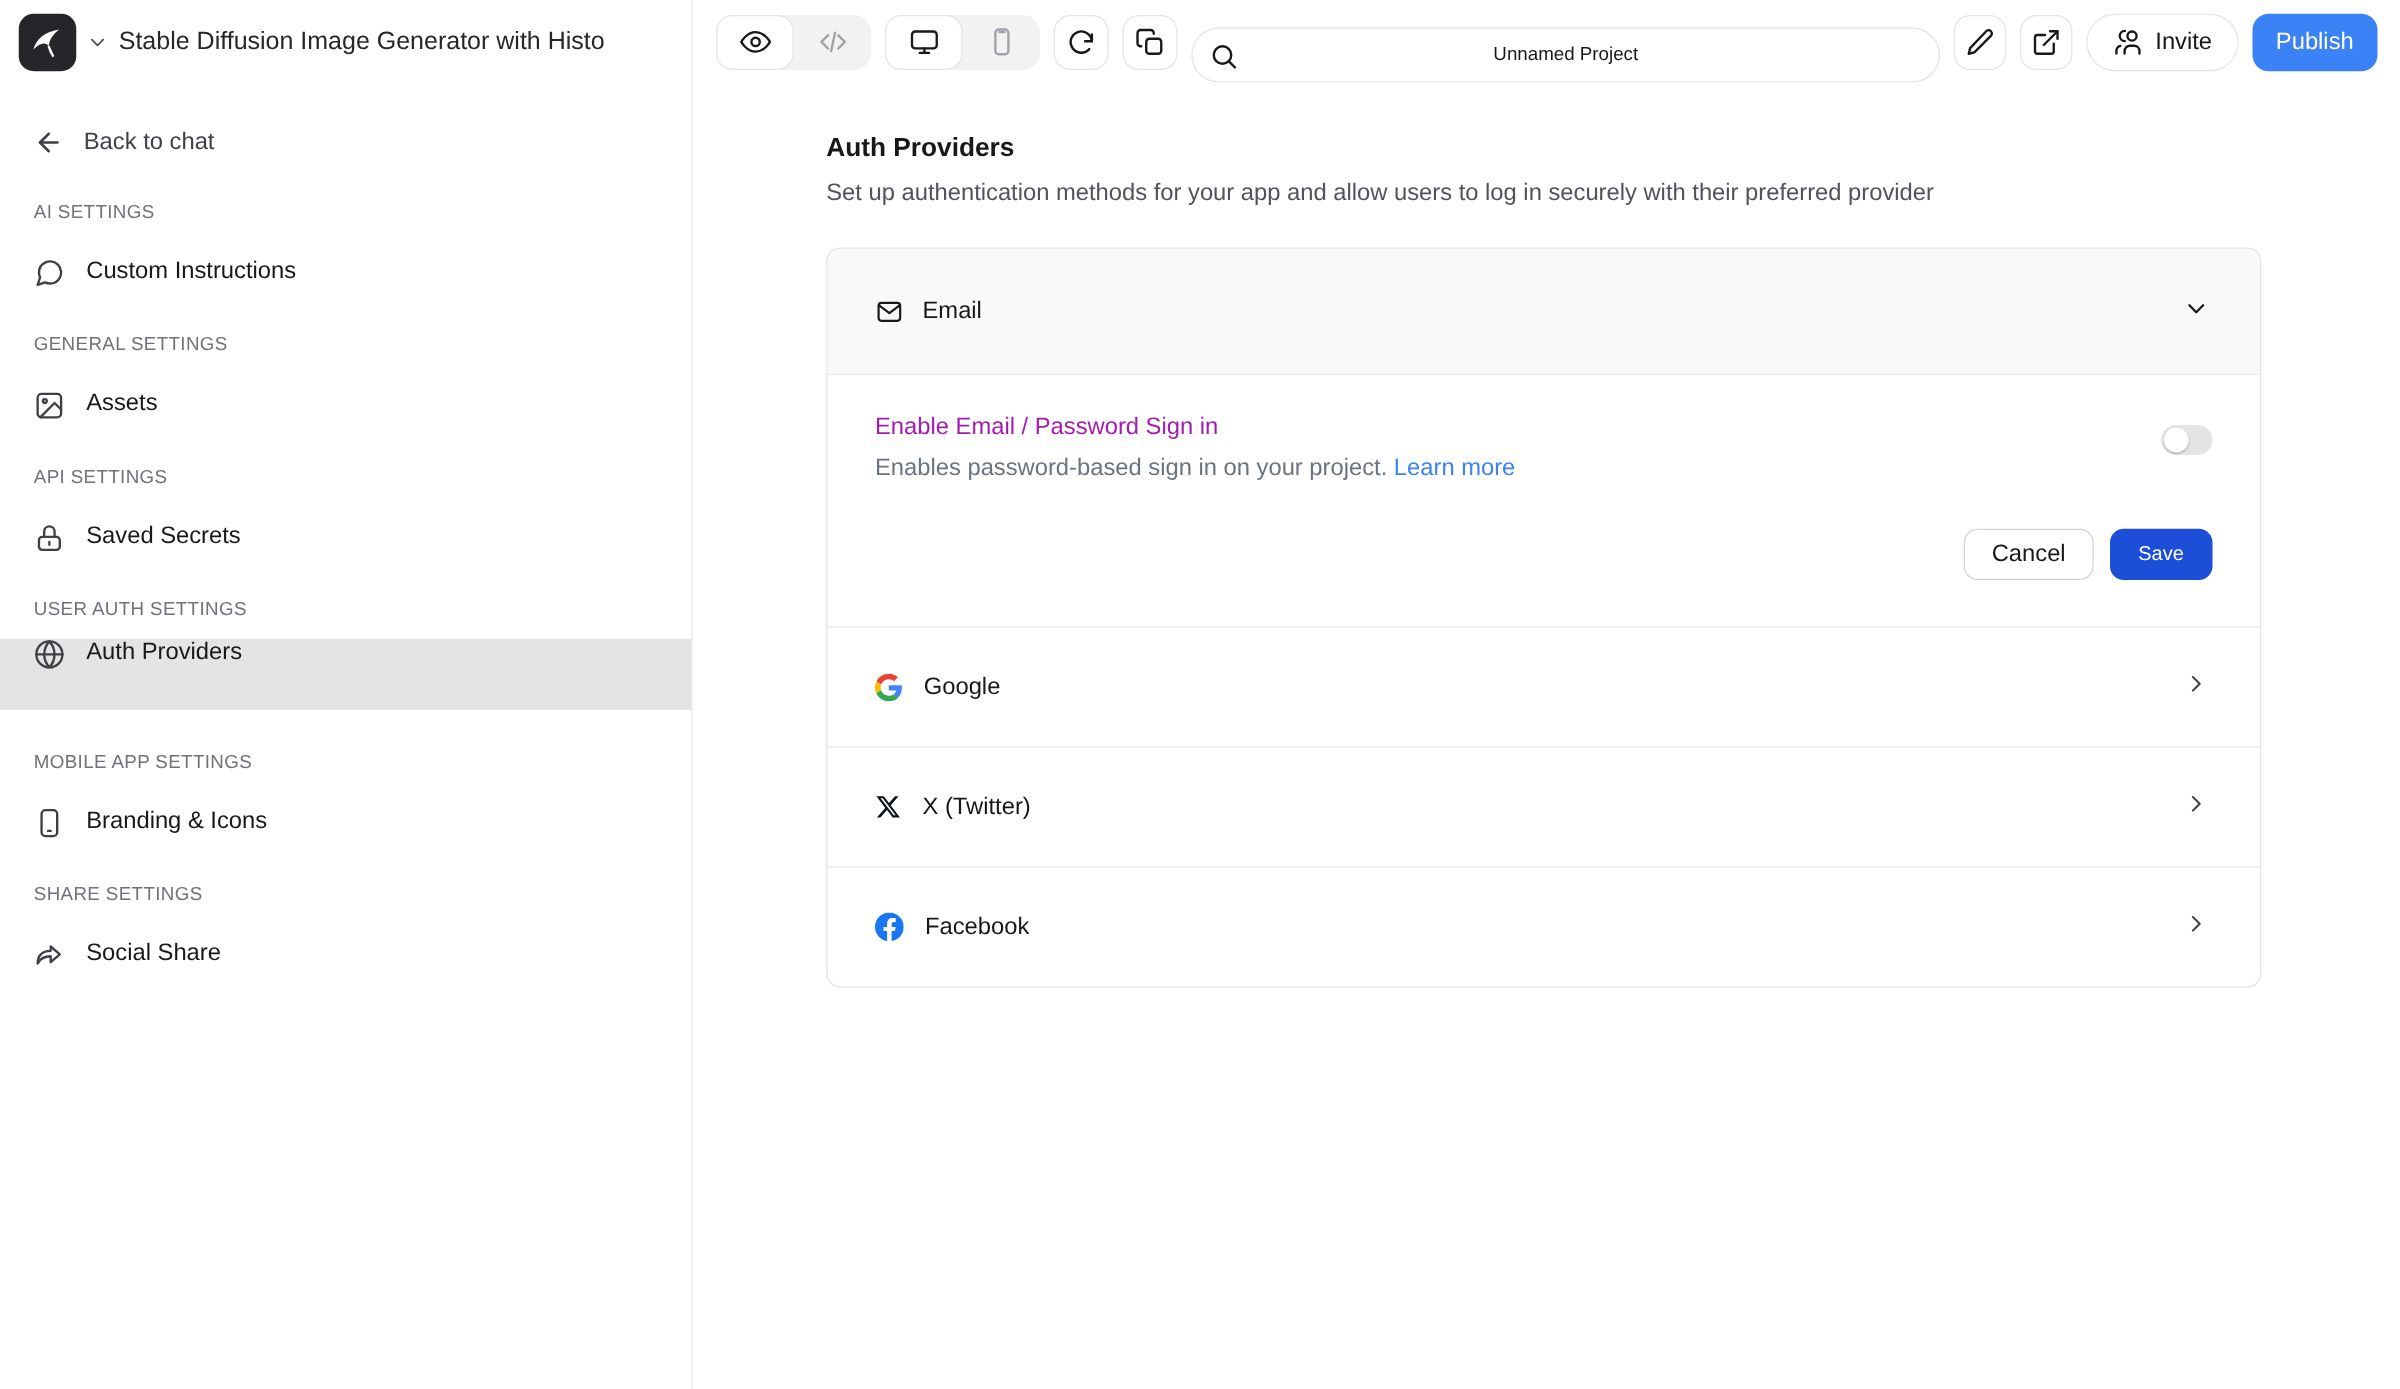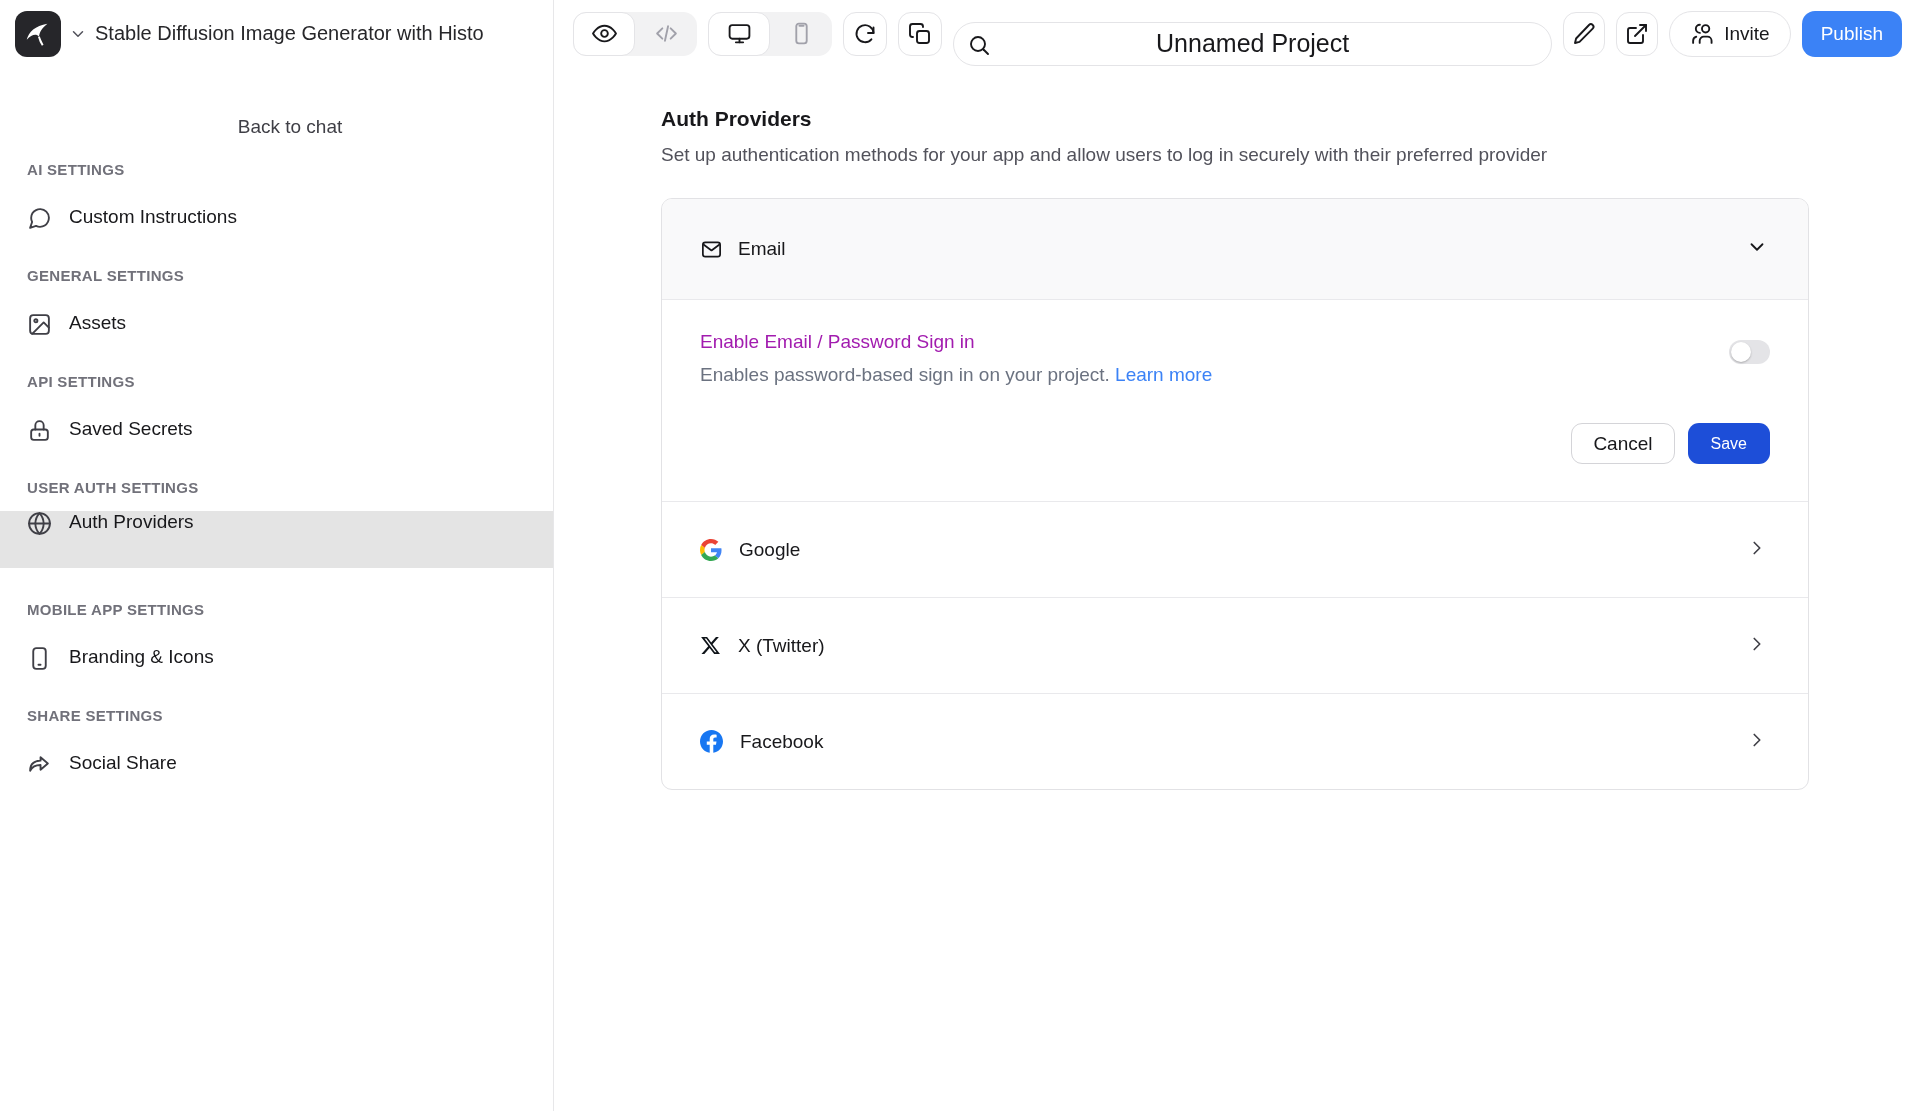--- a/index.html
+++ b/index.html
@@ -8,37 +8,37 @@
 
   
   .sidebar { width:554px; min-width:554px; height:100%; border-right:1px solid #e7e7e9; display:flex; flex-direction:column; background:#fff; }
   .sidebar-header { height:67px; display:flex; align-items:center; padding-left:15px; gap:8px; }
   .logo { width:46px; height:46px; border-radius:12px; background:#26262a; display:flex; align-items:center; justify-content:center; flex:0 0 auto; }
   .logo svg { width:30px; height:30px; }
   .title-chevron { color:#52525b; display:flex; align-items:center; }
   .project-title { font-size:20px; color:#27272a; white-space:nowrap; overflow:hidden; width:430px; }
 
   .nav { padding:33px 0 0 0; flex:1; }
-  .back-row { display:flex; align-items:center; gap:16px; padding-left:27px; font-size:19px; color:#3f3f46; cursor:pointer; height:28px;flex-direction:column; }
+  .back-row { display:flex; align-items:center; gap:16px; padding-left:27px; font-size:19px; color:#3f3f46; cursor:pointer; height:28px; }
   .back-row svg { color:#3f3f46; }
-  .section-header { font-size:15px; font-weight:bold; letter-spacing:.3px; color:#71717a; padding-left:27px; margin-top:33px; }
+  .section-header { font-size:15px; font-weight:normal; letter-spacing:.3px; color:#71717a; padding-left:27px; margin-top:33px; }
   .nav-item { display:flex; align-items:flex-start; gap:17px; padding-left:27px; margin-top:28px; font-size:19px; color:#18181b; cursor:pointer; height:28px; }
   .nav-item svg { color:#3f3f46; flex:0 0 auto; }
   .nav-item.active { background:#e4e4e4; height:57px; margin-top:15px; margin-bottom:-14px; }
   .nav-item.active + .section-header { margin-top:47px; }
 
   
   .rightcol { flex:1; display:flex; flex-direction:column; height:100%; }
   .topbar { height:67px; display:flex; align-items:center; gap:11px; padding:0 18px 0 19px; }
   .seg-group { background:#f2f2f3; border-radius:14px; height:44px; display:flex; align-items:center; }
   .seg-btn { width:62px; height:44px; display:flex; align-items:center; justify-content:center; color:#a1a1aa; cursor:pointer; border-radius:13px; }
   .seg-btn.active { background:#fff; border:1px solid #e4e4e7; color:#18181b; }
   .tool-btn { width:44px; height:44px; background:#fff; border:1px solid #e4e4e7; border-radius:13px; display:flex; align-items:center; justify-content:center; color:#18181b; cursor:pointer; }
   .tool-btn.narrow { width:42px; }
-  .searchbar { flex:1; height:44px; border:1px solid #e4e4e7; border-radius:22px; position:relative; display:flex; align-items:center; justify-content:center; font-size:25px; color:#18181b; cursor:text; background:#fff;margin-top:20px; }
+  .searchbar { flex:1; height:44px; border:1px solid #e4e4e7; border-radius:22px; position:relative; display:flex; align-items:center; justify-content:center; font-size:15px; color:#18181b; cursor:text; background:#fff;margin-top:20px; }
   .searchbar .mag { position:absolute; left:13px; top:10px; color:#18181b; }
   .invite-btn { height:46px; padding:0 20px; border:1px solid #e4e4e7; border-radius:23px; background:#fff; display:flex; align-items:center; gap:9px; font-size:19px; color:#18181b; cursor:pointer; }
   .publish-btn { height:46px; padding:0 19px; border:none; border-radius:13px; background:#3b82f6; color:#fff; font-size:19px; font-family:inherit; cursor:pointer; }
 
   
   .main { flex:1; overflow:auto; padding:40px 0 0 107px; }
   .page-title { font-size:21px; font-weight:bold; color:#18181b; }
   .page-subtitle { font-size:19px; color:#52525b; margin-top:13px; }
   .card { width:1148px; margin-top:32px; border:1px solid #e2e2e5; border-radius:11px; background:#fff; overflow:hidden; }
   .email-header { height:101px; background:#f9f9fa; border-bottom:1px solid #e9e9ec; display:flex; align-items:center; padding:0 40px 0 38px; cursor:pointer; }

